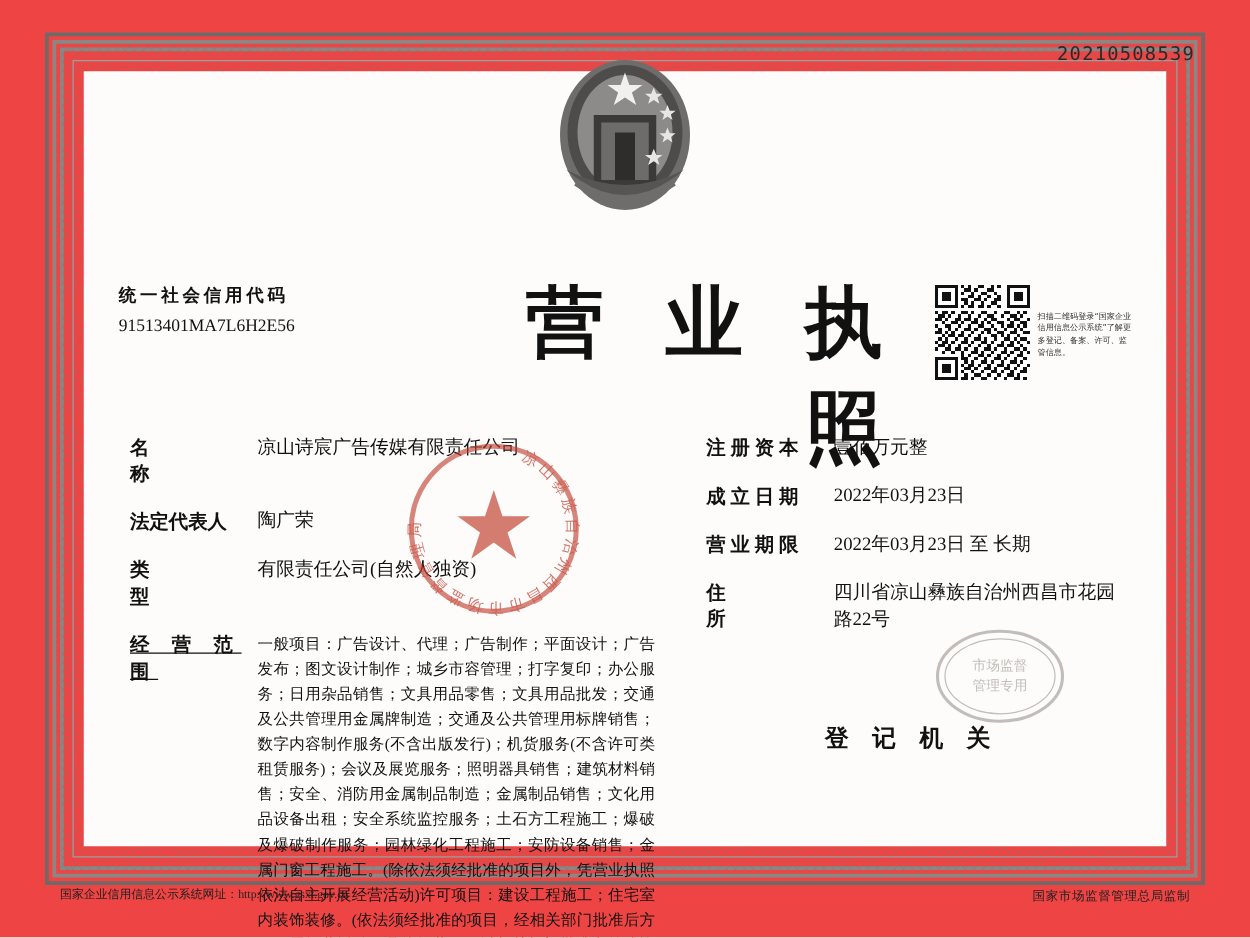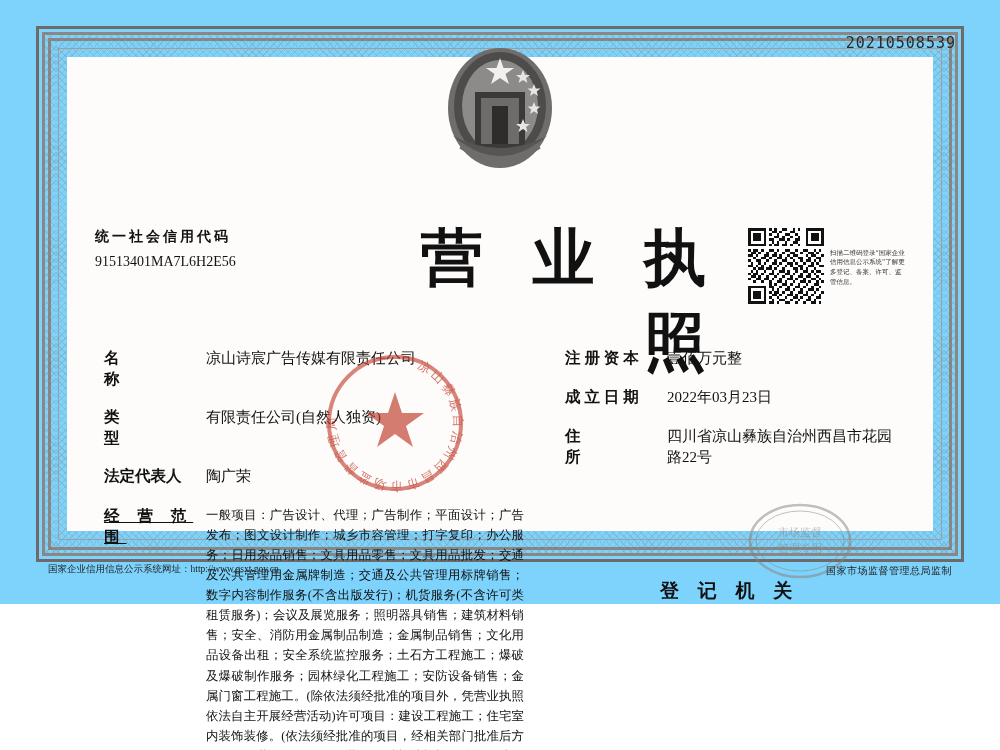--- a/index.html
+++ b/index.html
@@ -10,22 +10,22 @@
   body {
     width: 1000px;
     height: 750px;
     font-family: "Liberation Serif", "DejaVu Serif", serif;
     color: #1a1a1a;
     overflow: hidden;
   }
   .page {
     position: relative;
     width: 1000px;
-    height: 604px;
-    background: #7dd3fc;
+    height: 750px;
+    background: #ef4444;
   }
   
   .border-outer {
     position: absolute;
     left: 36px;
     top: 26px;
     right: 36px;
     bottom: 42px;
     border: 3px solid #6d6a68;
     box-sizing: border-box;
@@ -515,41 +515,45 @@
     </div>
     <div class="qr-note">扫描二维码登录“国家企业信用信息公示系统”了解更多登记、备案、许可、监管信息。</div>
   </div>
 
   <div class="fields-left">
     <div class="frow">
       <div class="flabel sp4">名　　称</div>
       <div class="fvalue">凉山诗宸广告传媒有限责任公司</div>
     </div>
     <div class="frow">
+      <div class="flabel">法定代表人</div>
+      <div class="fvalue">陶广荣</div>
+    </div>
+    <div class="frow">
       <div class="flabel sp4">类　　型</div>
       <div class="fvalue">有限责任公司(自然人独资)</div>
-    </div>
-    <div class="frow">
-      <div class="flabel">法定代表人</div>
-      <div class="fvalue">陶广荣</div>
     </div>
     <div class="frow scope-row">
       <div class="flabel sp3">经 营 范 围</div>
       <div class="fvalue small">一般项目：广告设计、代理；广告制作；平面设计；广告发布；图文设计制作；城乡市容管理；打字复印；办公服务；日用杂品销售；文具用品零售；文具用品批发；交通及公共管理用金属牌制造；交通及公共管理用标牌销售；数字内容制作服务(不含出版发行)；机货服务(不含许可类租赁服务)；会议及展览服务；照明器具销售；建筑材料销售；安全、消防用金属制品制造；金属制品销售；文化用品设备出租；安全系统监控服务；土石方工程施工；爆破及爆破制作服务；园林绿化工程施工；安防设备销售；金属门窗工程施工。(除依法须经批准的项目外，凭营业执照依法自主开展经营活动)许可项目：建设工程施工；住宅室内装饰装修。(依法须经批准的项目，经相关部门批准后方可开展经营活动，具体经营项目以相关部门批准文件或许可证件为准)</div>
     </div>
   </div>
 
   <div class="fields-right">
     <div class="frow">
       <div class="flabel">注 册 资 本</div>
       <div class="fvalue">壹佰万元整</div>
     </div>
     <div class="frow">
       <div class="flabel">成 立 日 期</div>
       <div class="fvalue">2022年03月23日</div>
+    </div>
+    <div class="frow">
+      <div class="flabel">营 业 期 限</div>
+      <div class="fvalue">2022年03月23日 至 长期</div>
     </div>
     <div class="frow">
       <div class="flabel sp4">住　　所</div>
       <div class="fvalue">四川省凉山彝族自治州西昌市花园路22号</div>
     </div>
   </div>
 
   <div class="seal">
     <svg viewBox="0 0 150 150" width="150" height="150">
       <circle cx="75" cy="75" r="66" fill="none" stroke="#c0392b" stroke-width="4" opacity="0.75"></circle>

